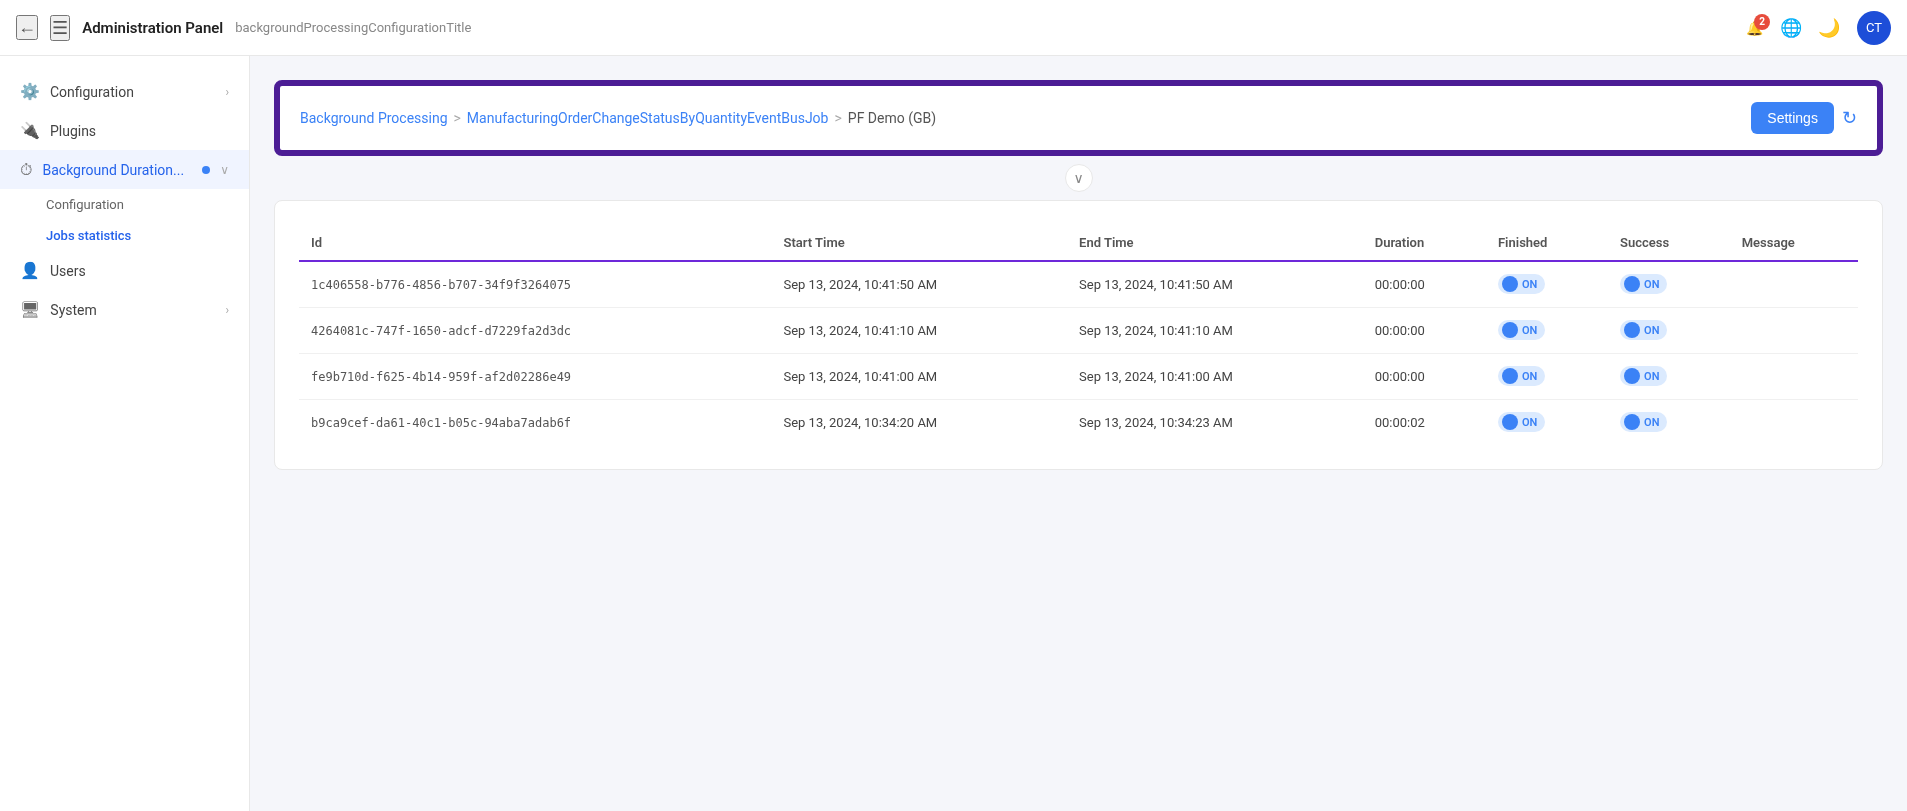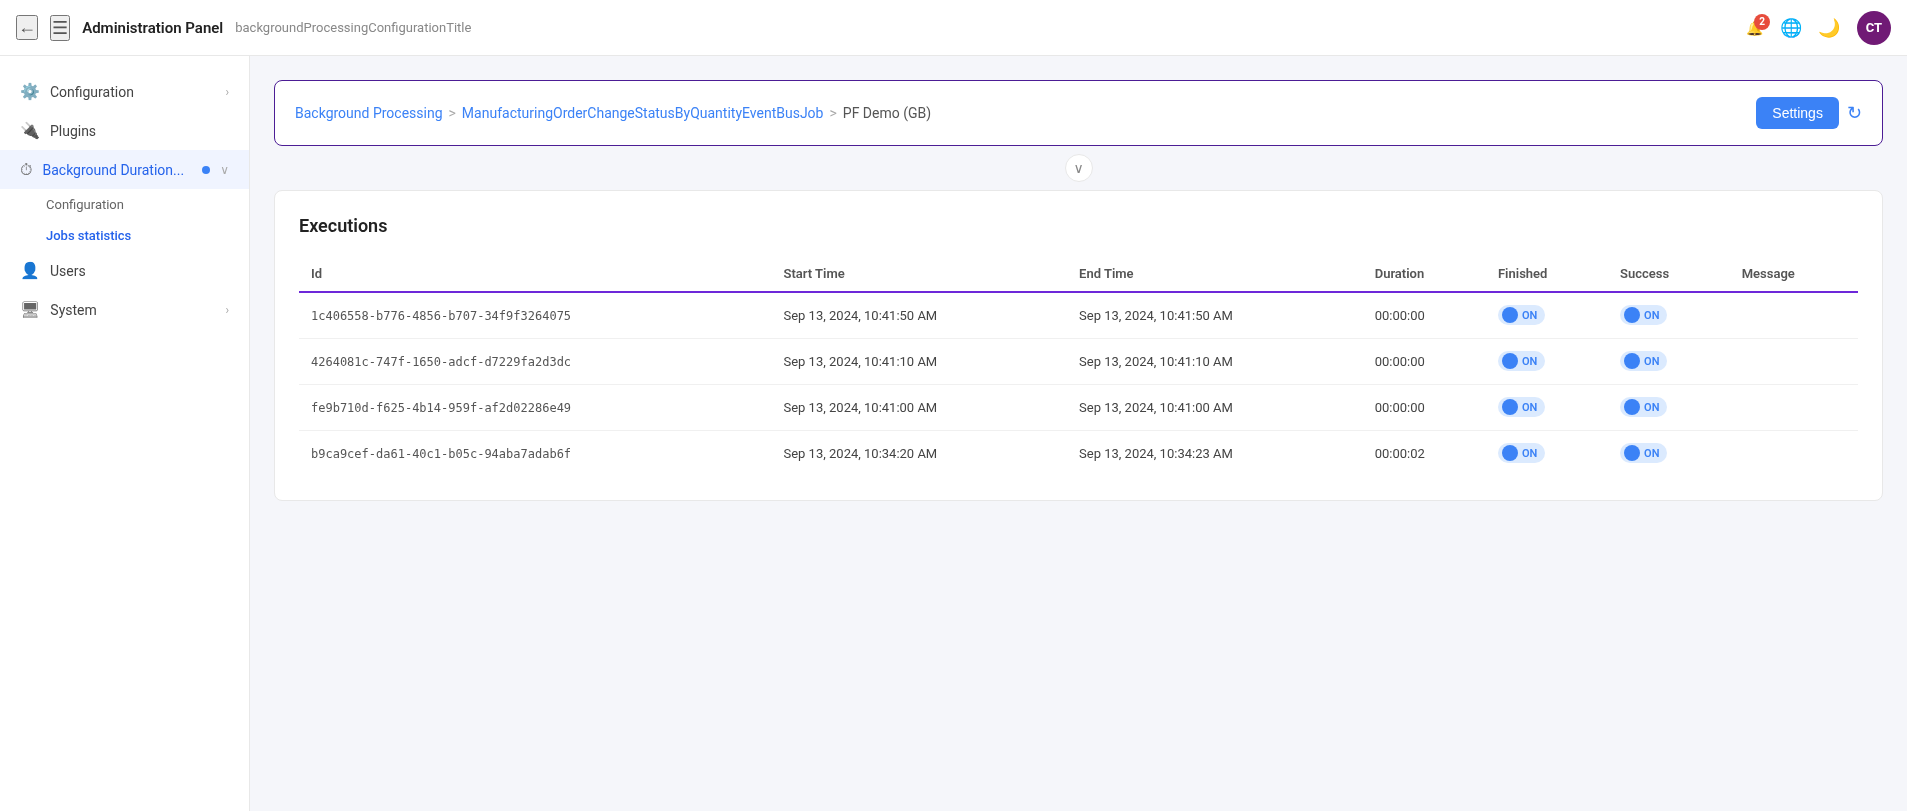--- a/index.html
+++ b/index.html
@@ -25,23 +25,23 @@
     .notif-badge {
       position: absolute; top: -6px; right: -6px;
       background: #e74c3c; color: #fff; border-radius: 50%;
       font-size: 10px; width: 16px; height: 16px;
       display: flex; align-items: center; justify-content: center;
       font-weight: 700;
     }
     .icon-btn { cursor: pointer; color: #555; font-size: 18px; }
     .avatar {
       width: 34px; height: 34px; border-radius: 50%;
-      background: #701a75; color: #fff;
+      background: #1d4ed8; color: #fff;
       display: flex; align-items: center; justify-content: center;
-      font-weight: 700; font-size: 13px; cursor: pointer;
+      font-weight: 400; font-size: 13px; cursor: pointer;
     }
 
     
     .layout { display: flex; margin-top: 56px; min-height: calc(100vh - 56px); }
 
     
     .sidebar {
       width: 250px;
       background: #fff;
       border-right: 1px solid #e8e8e8;
@@ -67,21 +67,21 @@
       cursor: pointer; color: #666; font-size: 13px;
     }
     .sidebar-sub-item.active { color: #2563eb; font-weight: 500; }
 
     
     .main { margin-left: 250px; flex: 1; padding: 24px; }
 
     
     .breadcrumb-bar {
       background: #fff;
-      border: 1px solid #4c1d95;
+      border: 6px solid #4c1d95;
       border-radius: 8px;
       padding: 16px 20px;
       display: flex;
       align-items: center;
       justify-content: space-between;
       margin-bottom: 8px;
     }
     .breadcrumb { display: flex; align-items: center; gap: 6px; font-size: 14px; }
     .breadcrumb-link { color: #3b82f6; cursor: pointer; }
     .breadcrumb-sep { color: #aaa; }
@@ -224,21 +224,20 @@
         <button class="btn-settings">Settings</button>
         <button class="btn-refresh">↻</button>
       </div>
     </div>
 
     <div class="collapse-row">
       <button class="collapse-btn">∨</button>
     </div>
 
     <div class="executions-panel">
-      <div class="executions-title">Executions</div>
       <table>
         <thead>
           <tr>
             <th>Id</th>
             <th>Start Time</th>
             <th>End Time</th>
             <th>Duration</th>
             <th>Finished</th>
             <th>Success</th>
             <th>Message</th>

